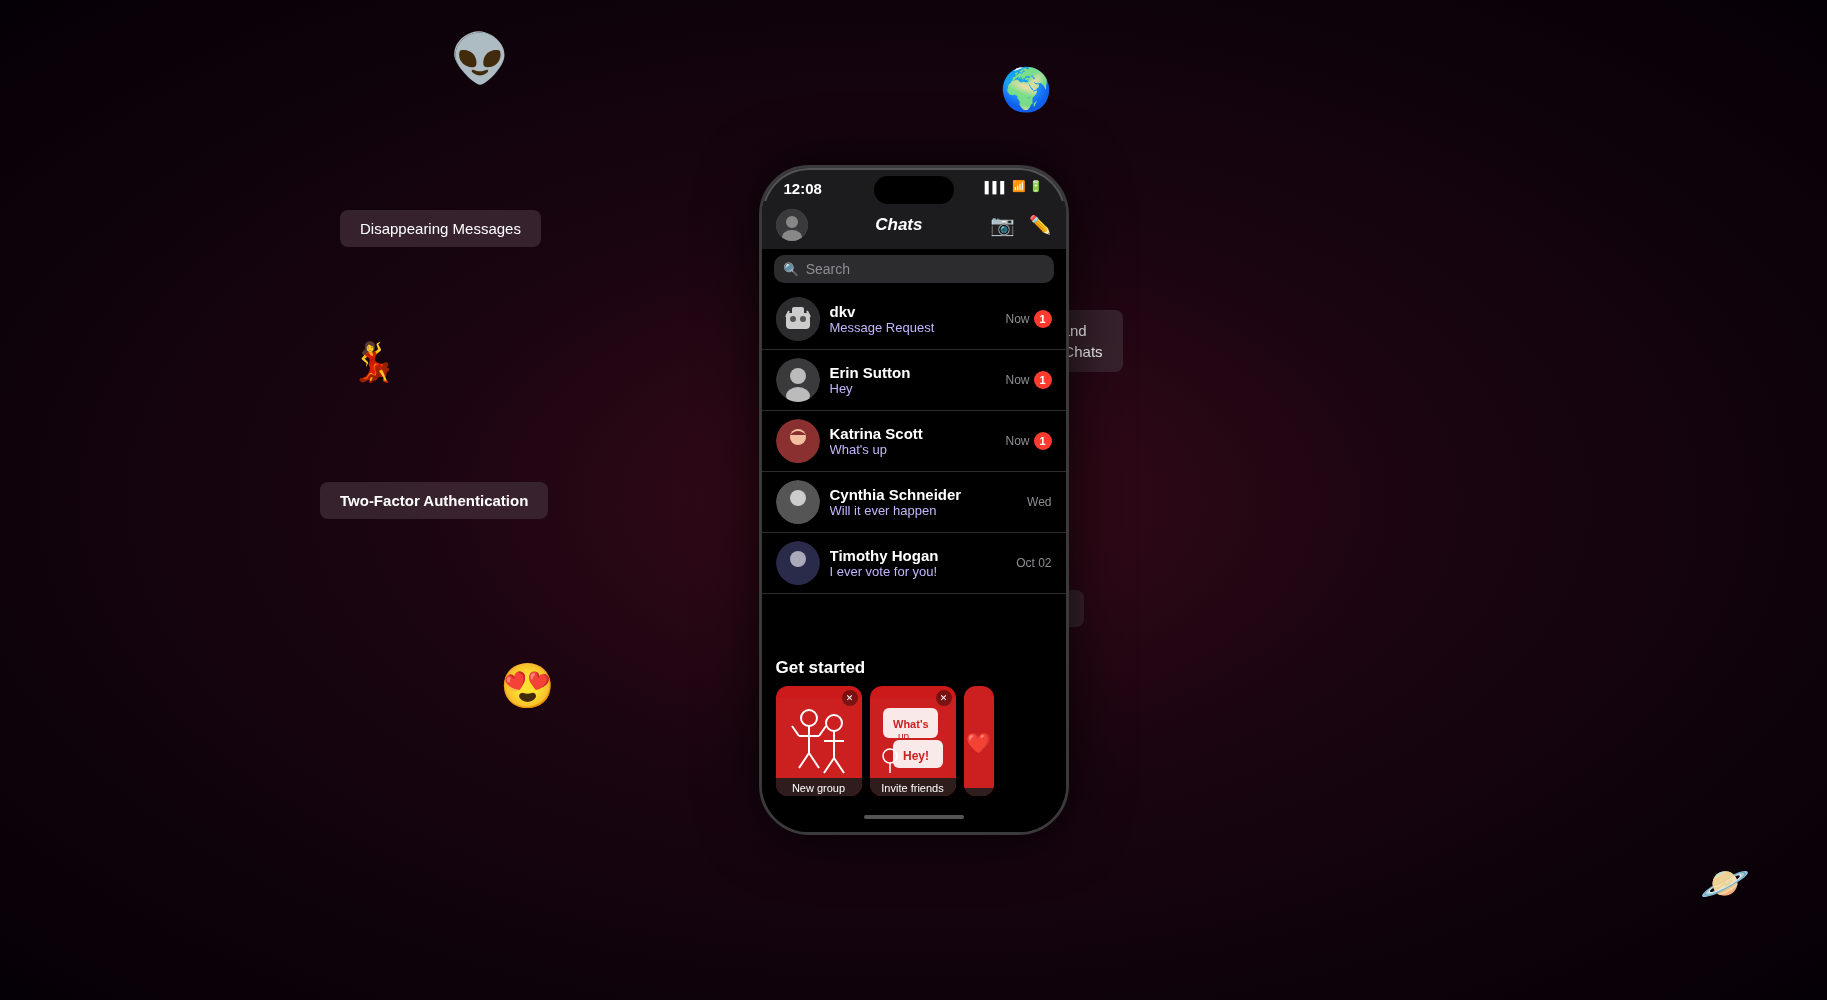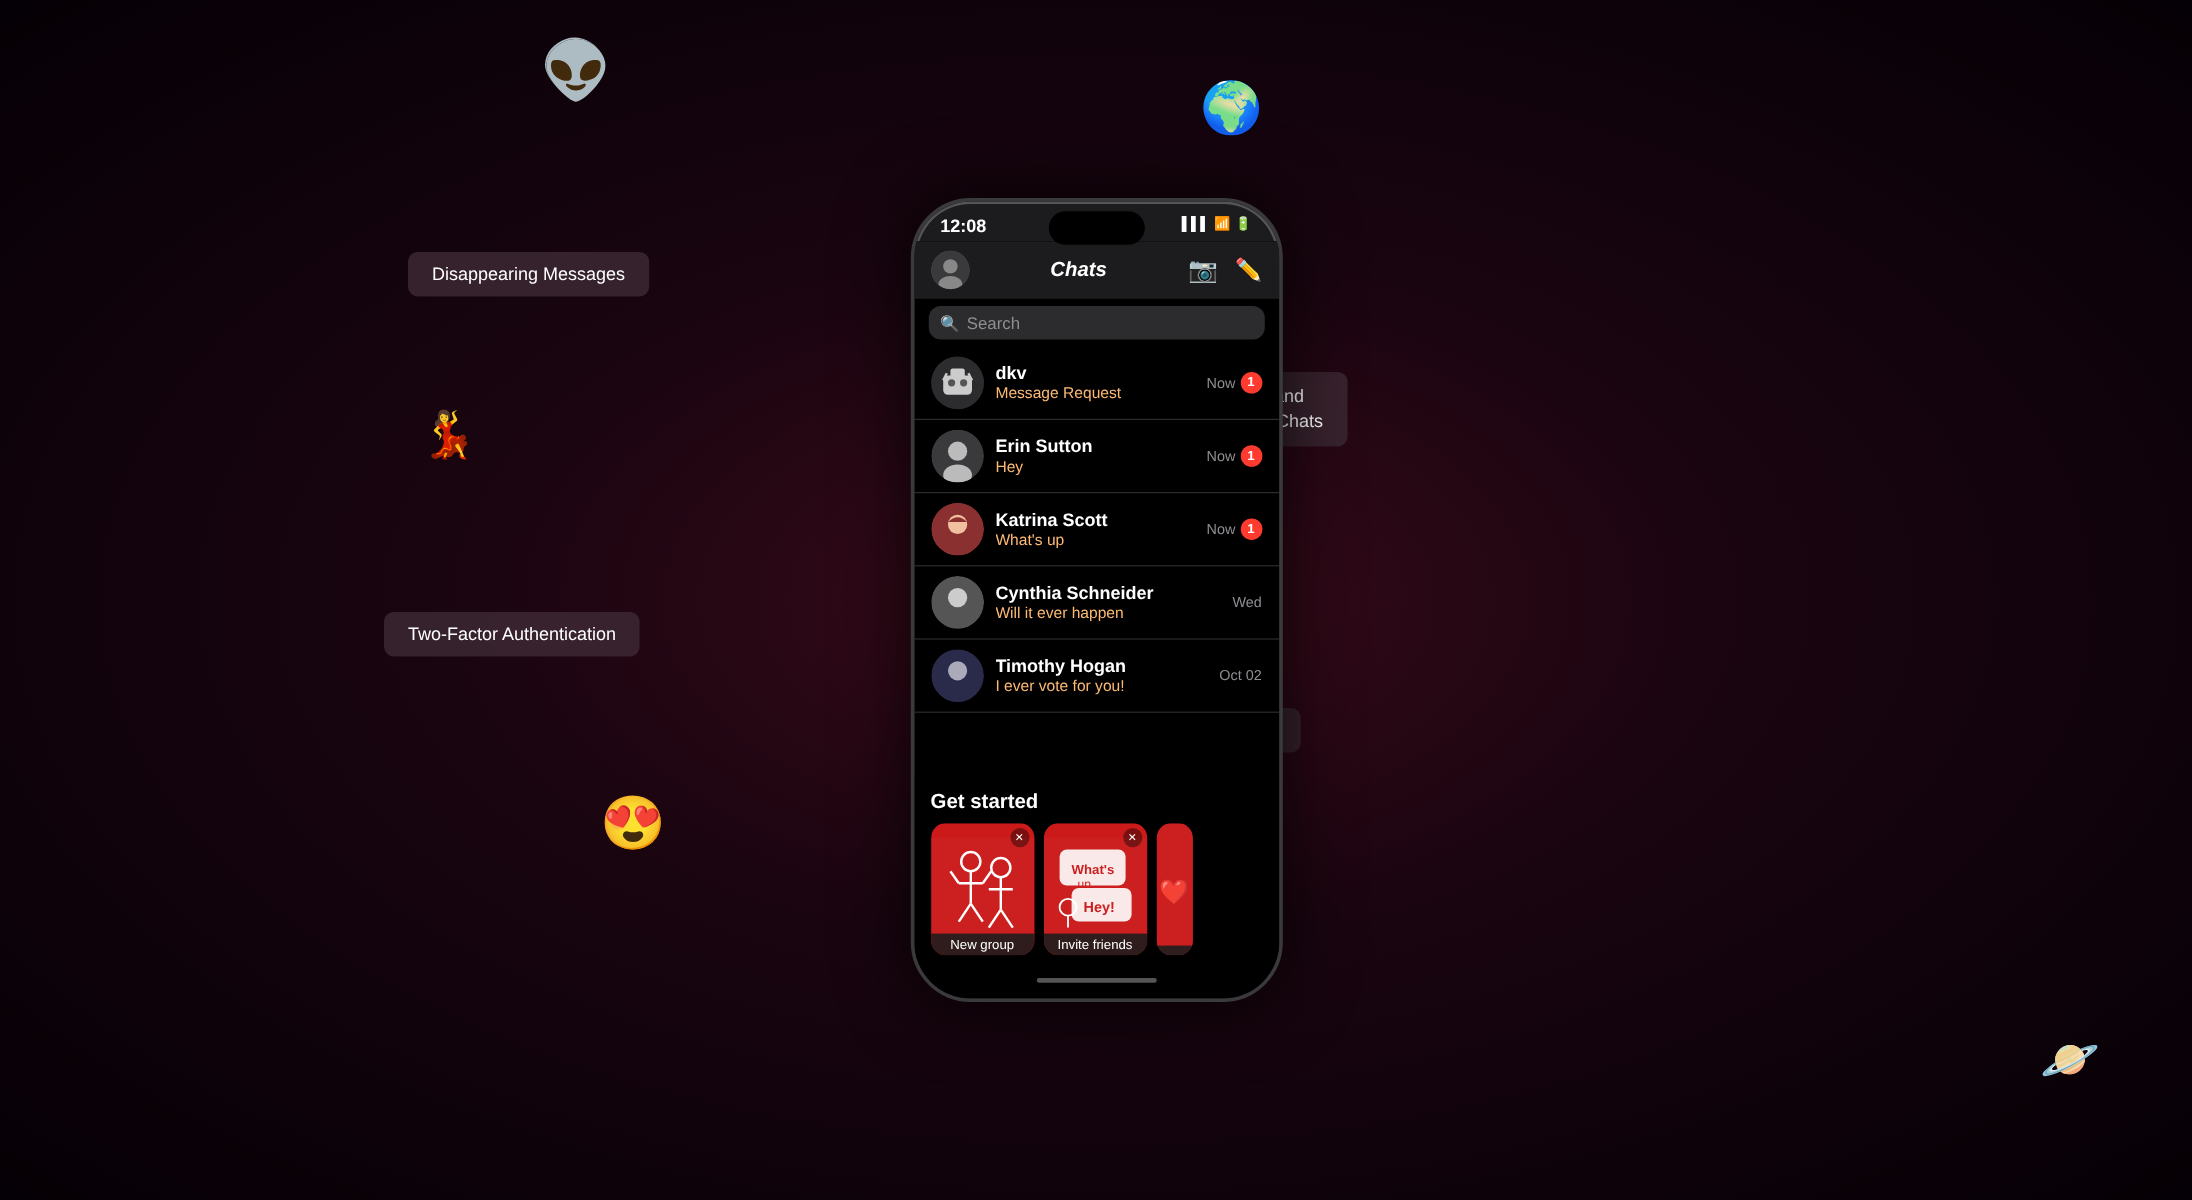--- a/index.html
+++ b/index.html
@@ -179,21 +179,21 @@
       overflow: hidden;
     }
 
     .chat-name {
       color: #fff;
       font-size: 15px;
       font-weight: 600;
     }
 
     .chat-preview {
-      color: #fdba74;
+      color: #c4b5fd;
       font-size: 13px;
       white-space: nowrap;
       overflow: hidden;
       text-overflow: ellipsis;
     }
 
     .chat-meta {
       display: flex;
       flex-direction: row;
       align-items: center;
@@ -310,21 +310,21 @@
 <span class="floating-emoji" style="top:660px; left:500px; font-size:44px;">😍</span>
 <span class="floating-emoji" style="top:450px; left:985px; font-size:40px;">🥴</span>
 <span class="floating-emoji" style="top:860px; left:1700px; font-size:40px;">🪐</span>
 
 <div class="feature-label" style="top: 210px; left: 340px;">Disappearing Messages</div>
 
 <div class="feature-label" style="top: 310px; left: 960px; text-align: center; line-height: 1.4;">
   <span>Archiving and<br>Unarchiving Chats</span>
 </div>
 
-<div class="feature-label" style="top: 510px; left: 320px;">Two-Factor Authentication</div>
+<div class="feature-label" style="top: 482px; left: 320px; font-weight: bold;">Two-Factor Authentication</div>
 
 <div class="feature-label" style="top: 590px; left: 895px;">End-to-end Encryption</div>
 
 <div class="phone-frame">
 
   <div class="status-bar">
     <span class="time">12:08</span>
     <div style="width:80px; height:28px; background:#000; border-radius:20px; position:absolute; left:50%; transform:translateX(-50%); top:8px;"></div>
     <div class="status-icons">
       <span>▌▌▌</span>

